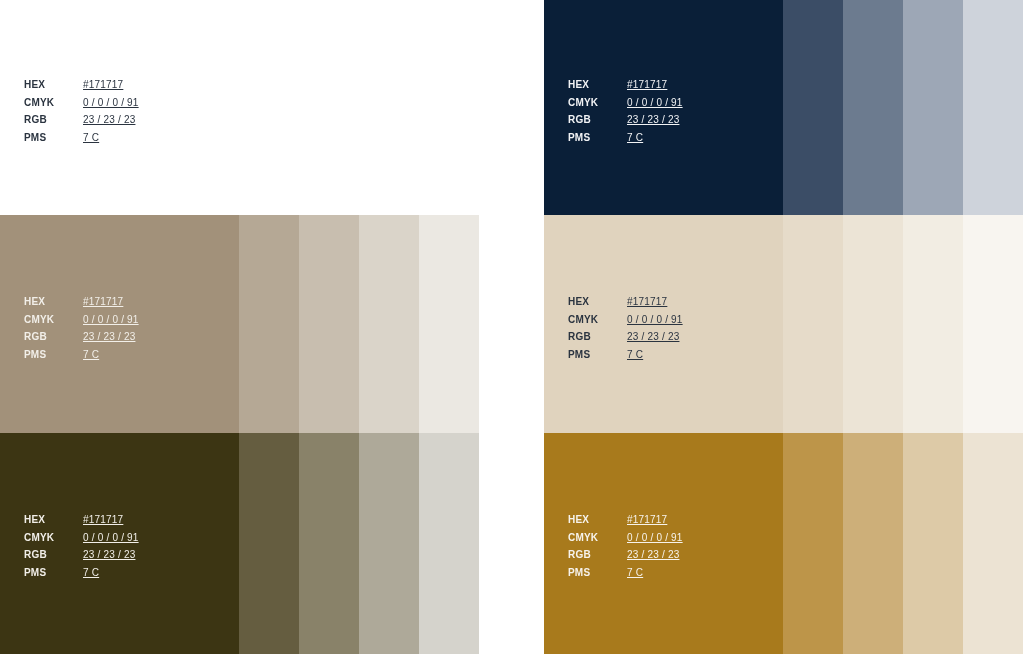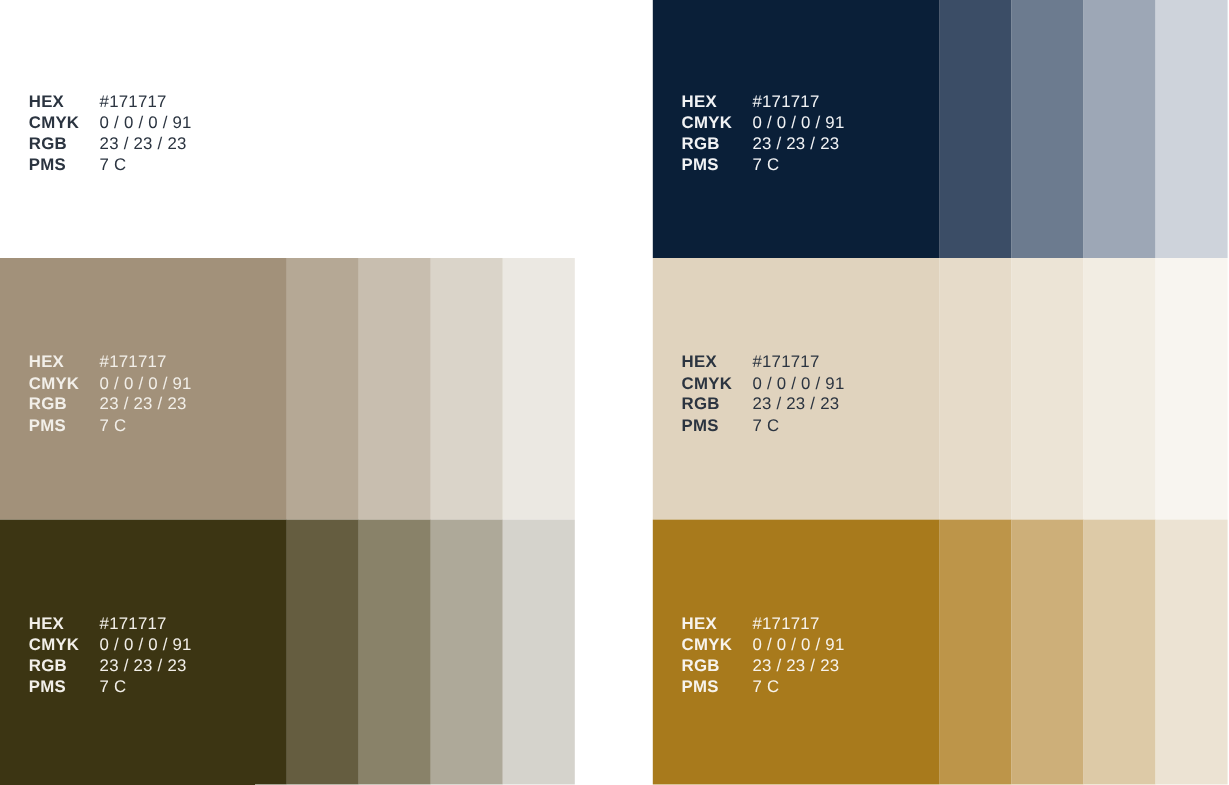--- a/index.html
+++ b/index.html
@@ -30,30 +30,31 @@
   }
   .swatch-tint {
     flex: 0 0 auto;
     height: 100%;
   }
   .spec-table {
     position: absolute;
     display: grid;
     grid-template-columns: 59px auto;
     row-gap: 0px;
-    font-size: 14px;
+    font-size: 10px;
     line-height: 17.6px;
     letter-spacing: 0.2px;
     white-space: nowrap;
   }
   .spec-label {
     font-weight: 700;
   }
   .spec-value {
     font-weight: 400;
+    text-decoration: underline;
   }
   
   .spec-table.pos-a { left: 24px; top: 76px; }
   .spec-table.pos-b { left: 24px; top: 293px; }
   .spec-table.pos-c { left: 24px; top: 511px; }
 </style>
 </head>
 <body>
 
 <div id="canvas">

